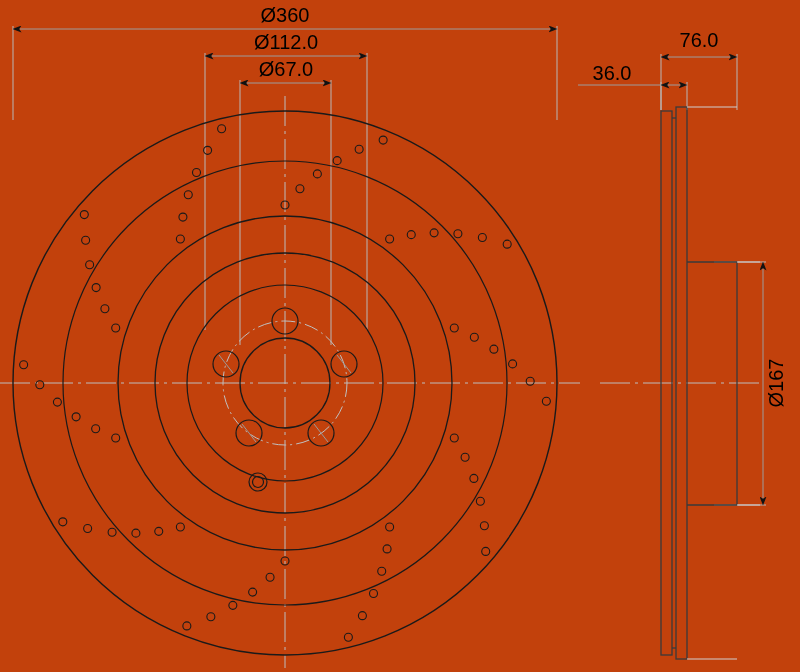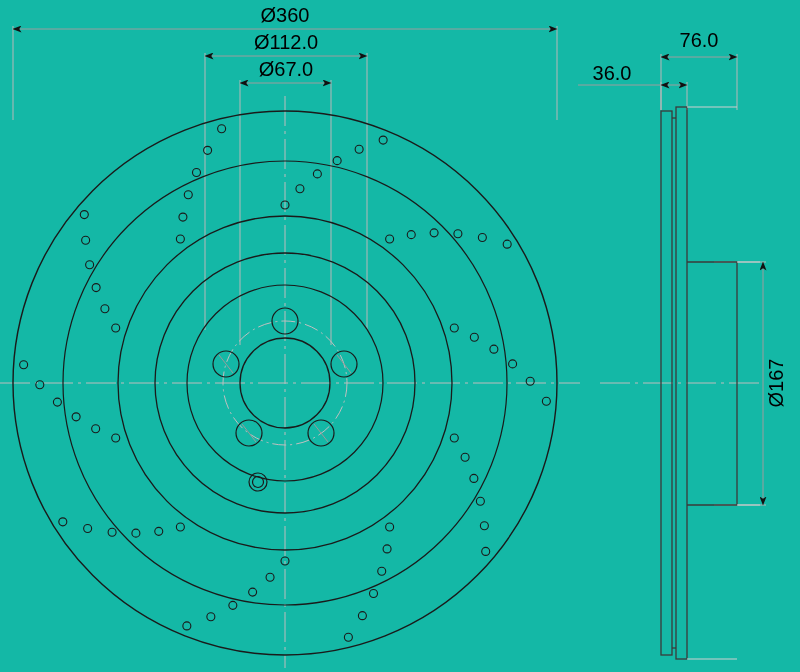--- a/index.html
+++ b/index.html
@@ -8,21 +8,21 @@
     padding: 0;
     background: #ffffff;
   }
   body {
     font-family: "Liberation Sans", sans-serif;
   }
   #drawing-root {
     position: relative;
     width: 800px;
     height: 672px;
-    background: #14b8a6;
+    background: #c2410c;
     overflow: hidden;
   }
   svg#drawing-canvas {
     display: block;
     width: 800px;
     height: 672px;
   }
   .dim-text {
     font-family: "Liberation Sans", sans-serif;
     font-size: 20px;

